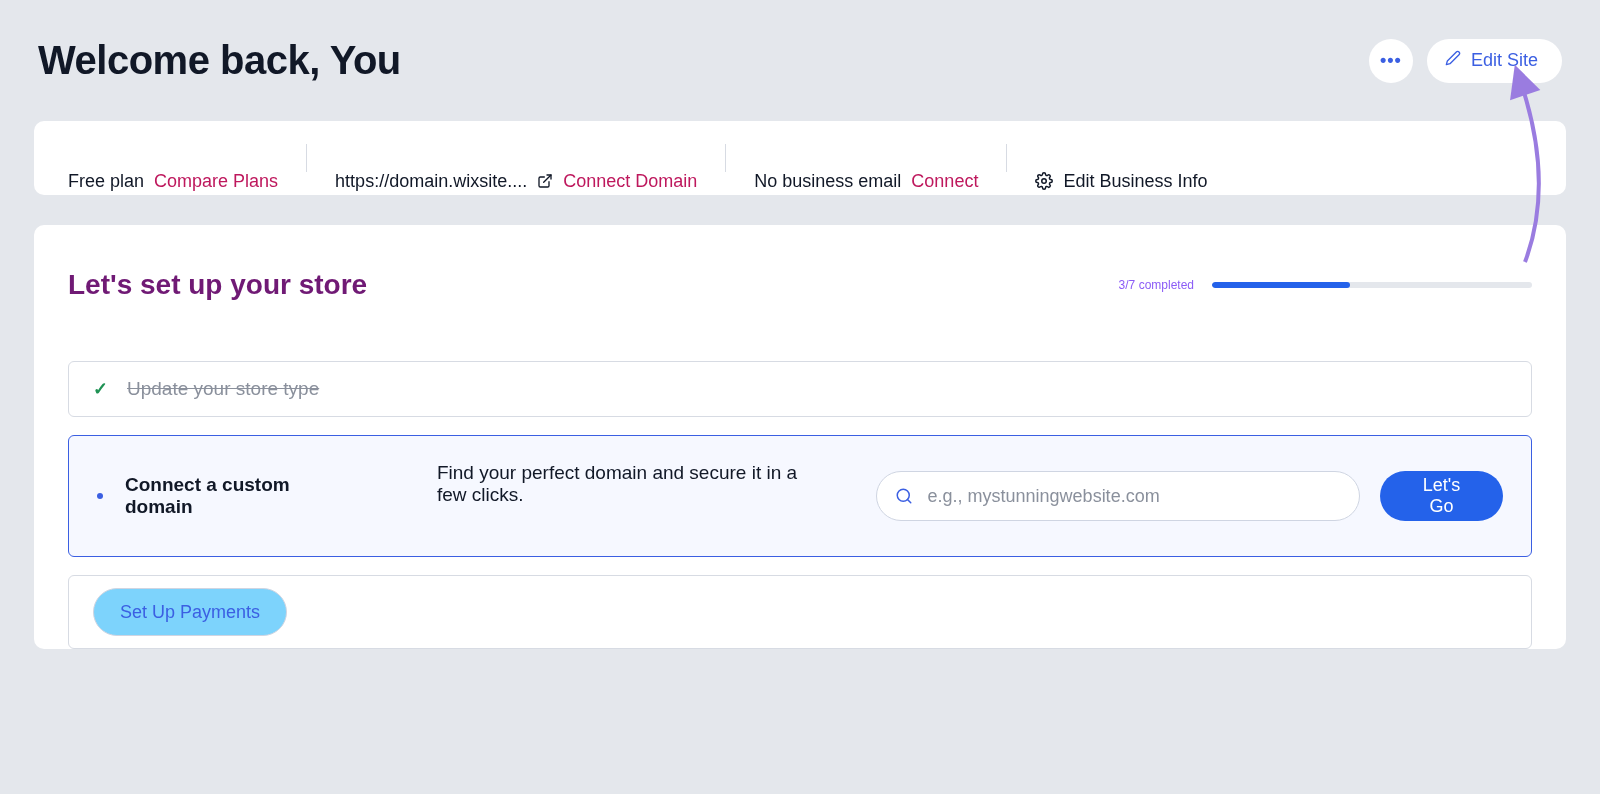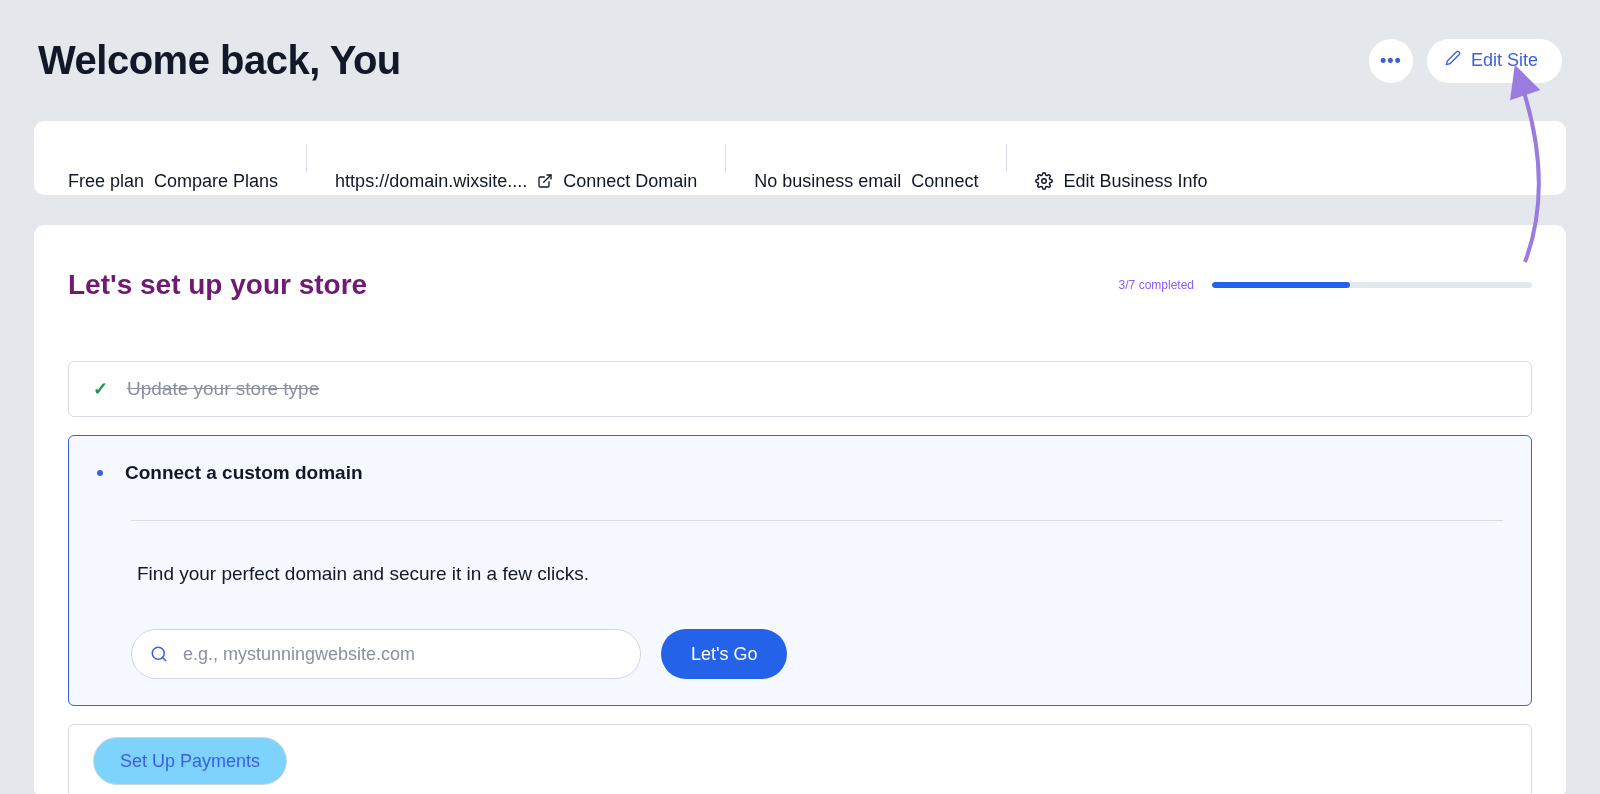--- a/index.html
+++ b/index.html
@@ -73,21 +73,21 @@
       font-size: 18px;
       color: #111827;
       margin-top: 46px;
     }
     .divider {
       width: 1px;
       height: 28px;
       background: #d7dbe3;
       margin: 0 28px;
     }
-    .link-purple { color: #0f172a; cursor: pointer; }
+    .link-purple { color: #be185d; cursor: pointer; }
     .setup-card {
       margin: 30px 34px 0 34px;
       background: #fff;
       border-radius: 10px;
       padding: 44px 34px 0 34px;
     }
     .setup-header {
       display: flex;
       justify-content: space-between;
       align-items: center;
@@ -129,21 +129,21 @@
       gap: 20px;
       font-size: 19px;
     }
     .task.completed .task-title {
       text-decoration: line-through;
       color: #8a909c;
     }
     .task.active {
       border-color: #3b5fe2;
       background: #f6f8ff;
-      flex-direction: column;
+      flex-direction: row;
       align-items: stretch;
       padding: 26px 28px;
     }
     .task-row {
       display: flex;
       align-items: center;
       gap: 22px;
     }
     .bullet {
       width: 6px;

